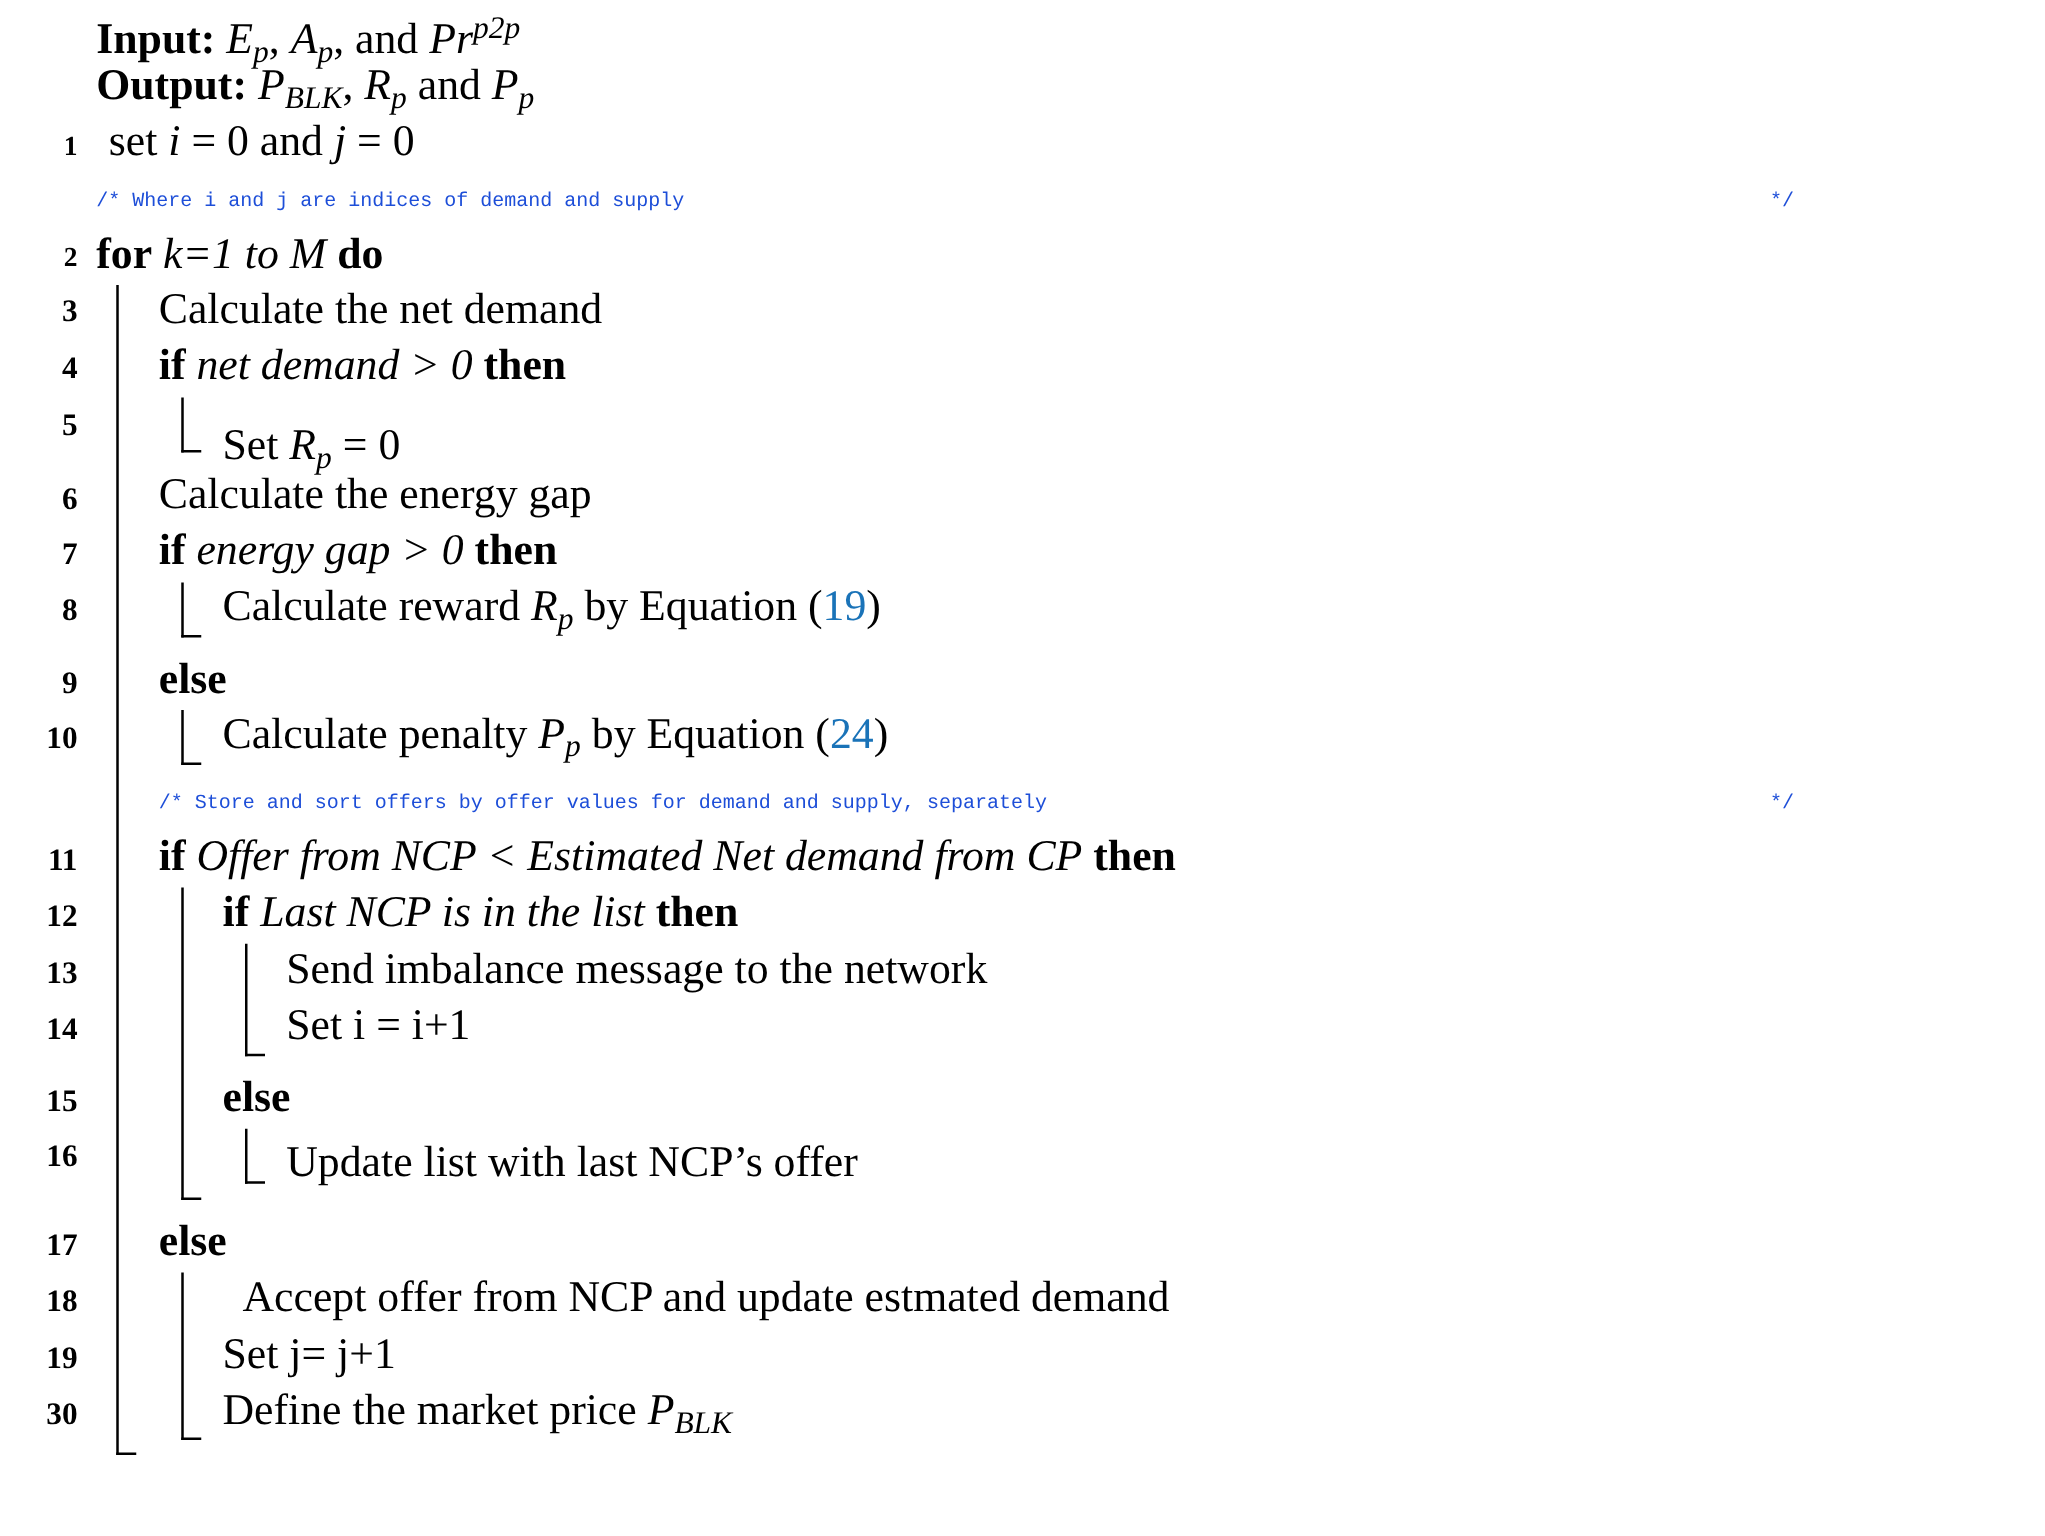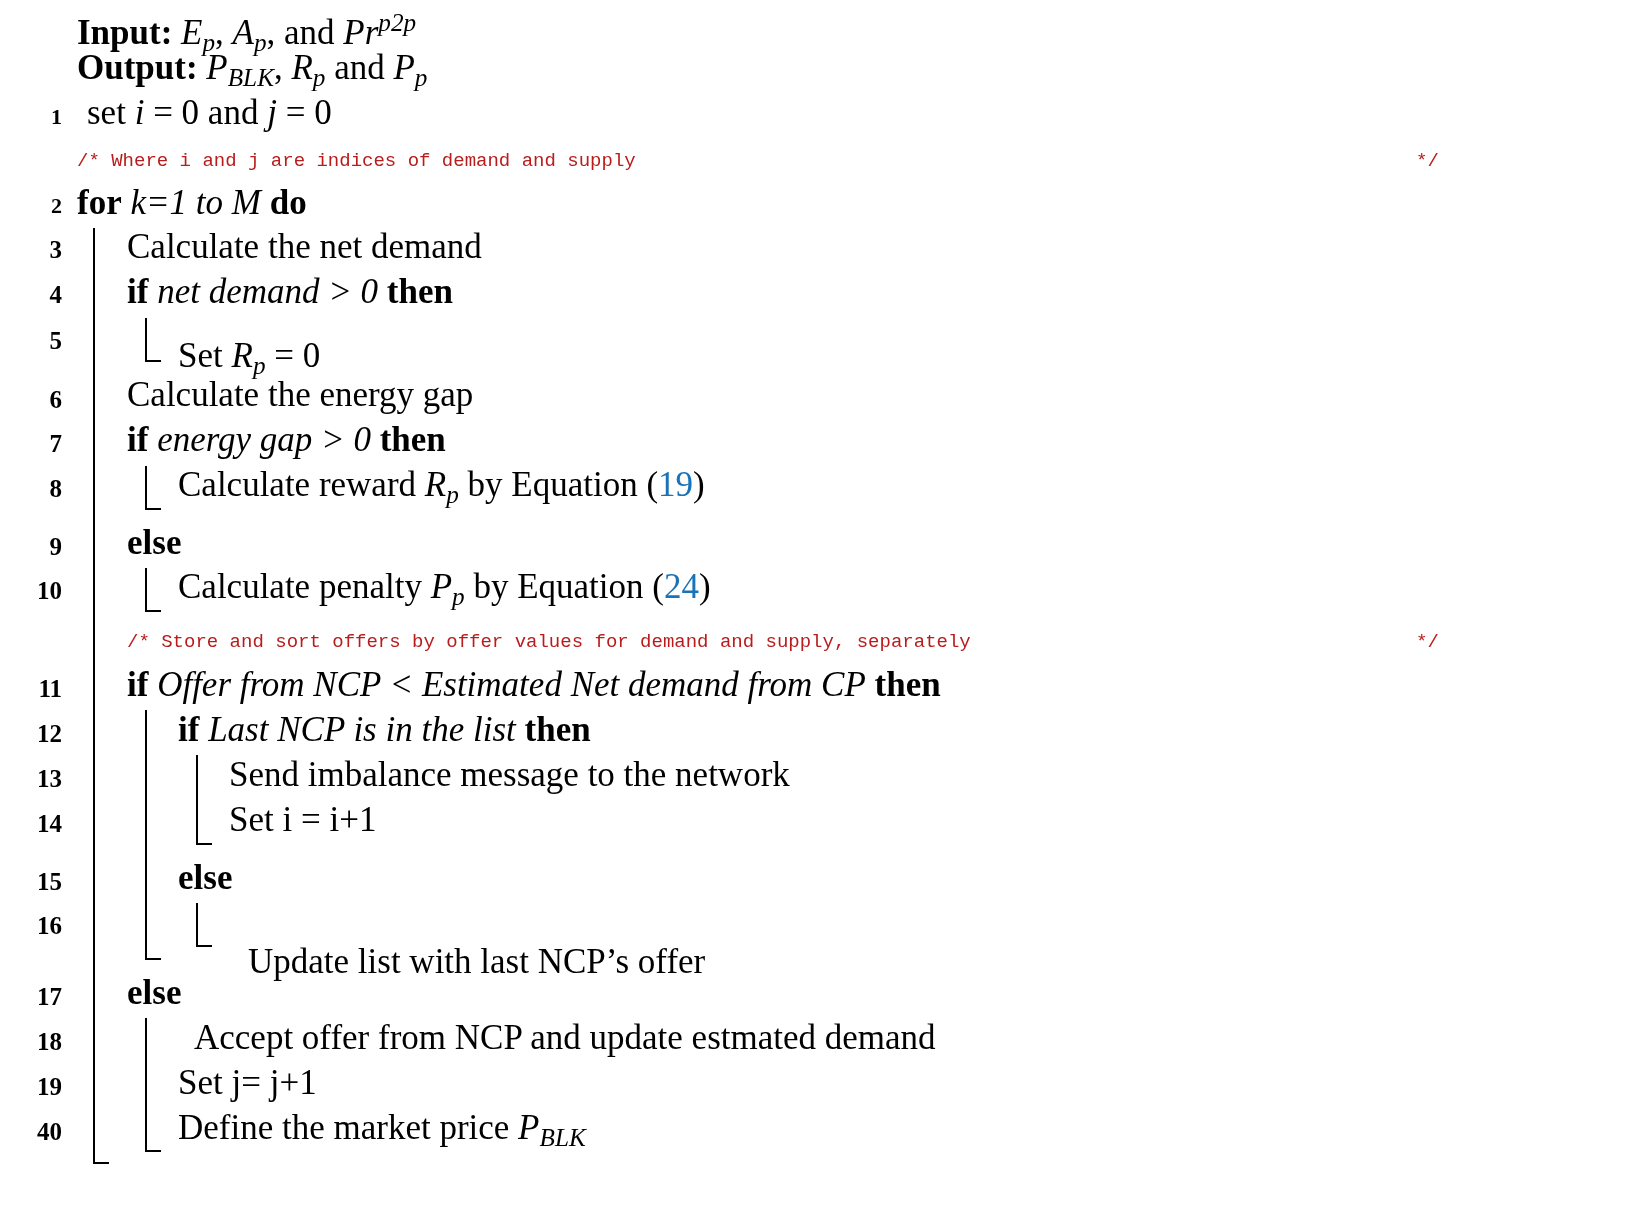--- a/index.html
+++ b/index.html
@@ -6,21 +6,21 @@
   body { width:1636px; height:1229px; position:relative; overflow:hidden;
          font-family:"Liberation Serif","DejaVu Serif",serif; color:#000; }
   .line { position:absolute; white-space:nowrap; font-size:35px; line-height:40px; }
   .lnum { position:absolute; font-size:22px; font-weight:bold; text-align:right; width:40px; line-height:40px; }
   .lnum.big { font-size:25px; }
   .kw { font-weight:bold; }
   .it { font-style:italic; }
   .sub { font-size:0.72em; vertical-align:-0.28em; font-style:italic; }
   .sup { font-size:0.72em; vertical-align:0.5em; font-style:italic;margin-top:48px; }
   .ref { color:#1a73b8; }
-  .comment { position:absolute; font-family:"Liberation Mono","DejaVu Sans Mono",monospace; font-size:19px; color:#b91c1c; white-space:nowrap; line-height:30px; }
+  .comment { position:absolute; font-family:"Liberation Mono","DejaVu Sans Mono",monospace; font-size:16px; color:#1d4ed8; white-space:nowrap; line-height:30px; }
   .vbar { position:absolute; width:2px; background:#000; }
   .hbar { position:absolute; height:2px; background:#000; }
 </style>
 </head>
 <body>
 
 <div class="line" style="left:77px;top:3px;">
   <span class="kw">Input:</span>
   <span class="it">E</span><span class="sub">p</span>,
   <span class="it">A</span><span class="sub">p</span>,
@@ -135,31 +135,31 @@
 
 <div class="lnum big" style="left:22px;top:804px;">14</div>
 <div class="line" style="left:229px;top:800px;">Set i = i+1</div>
 
 <div class="lnum big" style="left:22px;top:862px;">15</div>
 <div class="line kw" style="left:178px;top:858px;">else</div>
 
 <div class="vbar" style="left:196px;top:903px;height:44px;"></div>
 <div class="hbar" style="left:196px;top:945px;width:16px;"></div>
 <div class="lnum big" style="left:22px;top:906px;">16</div>
-<div class="line" style="left:229px;top:942px;margin-left:19px;">Update list with last NCP’s offer</div>
+<div class="line" style="left:229px;top:910px;">Update list with last NCP’s offer</div>
 
 <div class="lnum big" style="left:22px;top:977px;">17</div>
 <div class="line kw" style="left:127px;top:973px;">else</div>
 
 <div class="vbar" style="left:145px;top:1018px;height:134px;"></div>
 <div class="hbar" style="left:145px;top:1150px;width:16px;"></div>
 
 <div class="lnum big" style="left:22px;top:1022px;">18</div>
 <div class="line" style="left:178px;top:1018px;margin-left:16px;">Accept offer from NCP and update estmated demand</div>
 
 <div class="lnum big" style="left:22px;top:1067px;">19</div>
 <div class="line" style="left:178px;top:1063px;">Set j= j+1</div>
 
-<div class="lnum big" style="left:22px;top:1112px;">40</div>
+<div class="lnum big" style="left:22px;top:1112px;">30</div>
 <div class="line" style="left:178px;top:1108px;">
   <span>Define the market price</span>
   <span class="it">P</span><span class="sub">BLK</span>
 </div>
 
 </body></html>

